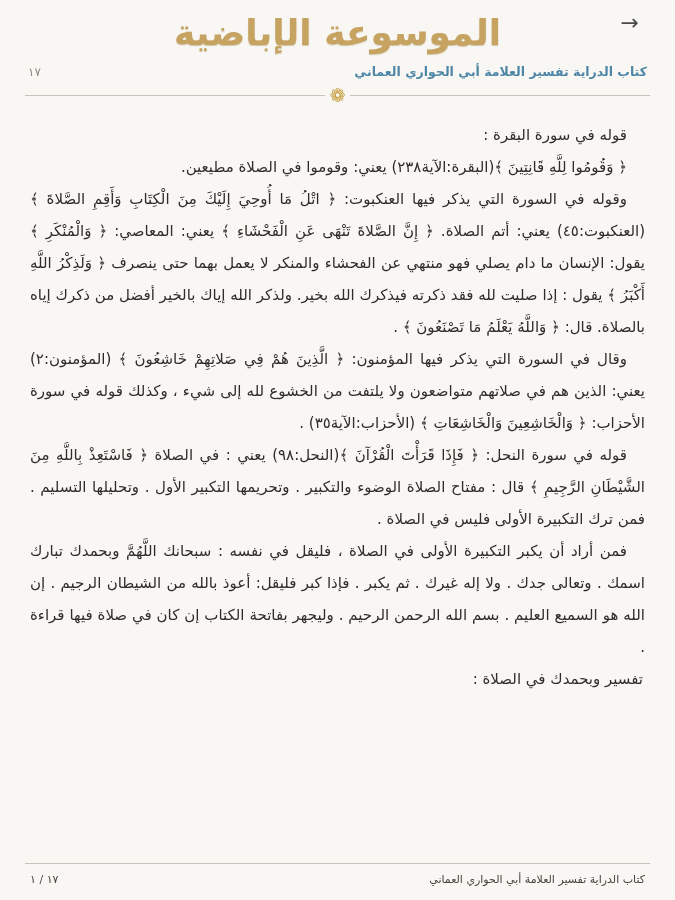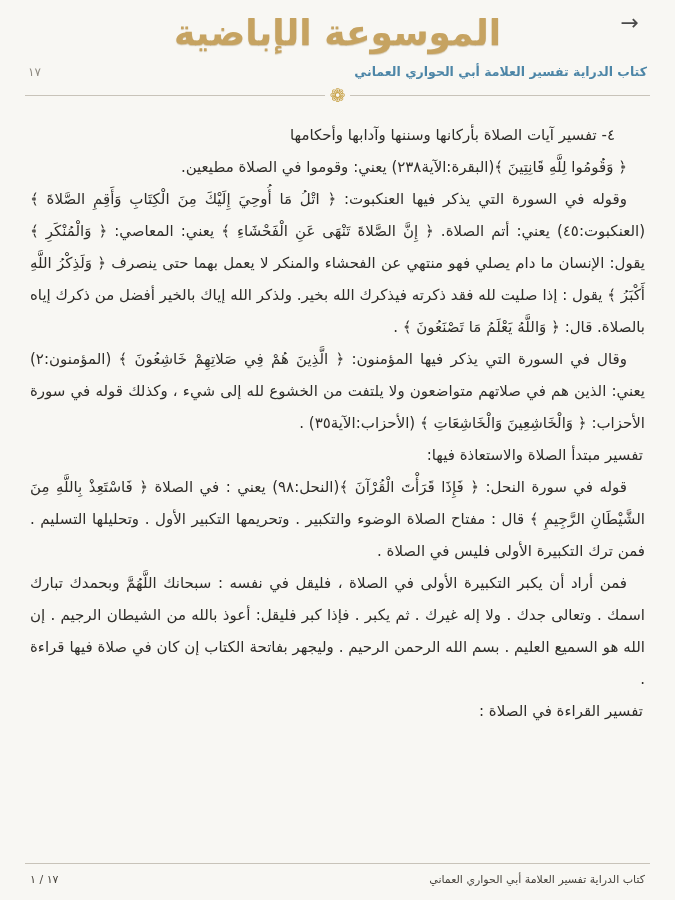--- a/index.html
+++ b/index.html
@@ -77,28 +77,27 @@
     <div class="book-title">كتاب الدراية تفسير العلامة أبي الحواري العماني</div>
     <div class="page-num">١٧</div>
   </div>
 
   <div class="rule-wrap">
     <hr class="rule">
     <span class="ornament">❁</span>
   </div>
 
   <main class="content">
-      <p class="para heading">٤- تفسير آيات الصلاة بأركانها وسننها وآدابها وأحكامها</p>
+      <p class="para body">قوله في سورة البقرة :</p>
       <p class="para body"><span class="verse">﴿ وَقُومُوا لِلَّهِ قَانِتِينَ ﴾</span>(البقرة:الآية٢٣٨) يعني: وقوموا في الصلاة مطيعين.</p>
       <p class="para body">وقوله في السورة التي يذكر فيها العنكبوت: <span class="verse">﴿ اتْلُ مَا أُوحِيَ إِلَيْكَ مِنَ الْكِتَابِ وَأَقِمِ الصَّلاةَ ﴾</span> (العنكبوت:٤٥) يعني: أتم الصلاة. <span class="verse">﴿ إِنَّ الصَّلاةَ تَنْهَى عَنِ الْفَحْشَاءِ ﴾</span> يعني: المعاصي: <span class="verse">﴿ وَالْمُنْكَرِ ﴾</span> يقول: الإنسان ما دام يصلي فهو منتهي عن الفحشاء والمنكر لا يعمل بهما حتى ينصرف <span class="verse">﴿ وَلَذِكْرُ اللَّهِ أَكْبَرُ ﴾</span> يقول : إذا صليت لله فقد ذكرته فيذكرك الله بخير. ولذكر الله إياك بالخير أفضل من ذكرك إياه بالصلاة. قال: <span class="verse">﴿ وَاللَّهُ يَعْلَمُ مَا تَصْنَعُونَ ﴾</span> .</p>
       <p class="para body">وقال في السورة التي يذكر فيها المؤمنون: <span class="verse">﴿ الَّذِينَ هُمْ فِي صَلاتِهِمْ خَاشِعُونَ ﴾</span> (المؤمنون:٢) يعني: الذين هم في صلاتهم متواضعون ولا يلتفت من الخشوع لله إلى شيء ، وكذلك قوله في سورة الأحزاب: <span class="verse">﴿ وَالْخَاشِعِينَ وَالْخَاشِعَاتِ ﴾</span> (الأحزاب:الآية٣٥) .</p>
-      <p class="para subheading">تفسير مبتدأ الصلاة والاستعاذة فيها:</p>
       <p class="para body">قوله في سورة النحل: <span class="verse">﴿ فَإِذَا قَرَأْتَ الْقُرْآنَ ﴾</span>(النحل:٩٨) يعني : في الصلاة <span class="verse">﴿ فَاسْتَعِذْ بِاللَّهِ مِنَ الشَّيْطَانِ الرَّجِيمِ ﴾</span> قال : مفتاح الصلاة الوضوء والتكبير . وتحريمها التكبير الأول . وتحليلها التسليم . فمن ترك التكبيرة الأولى فليس في الصلاة .</p>
       <p class="para body">فمن أراد أن يكبر التكبيرة الأولى في الصلاة ، فليقل في نفسه : سبحانك اللَّهُمَّ وبحمدك تبارك اسمك . وتعالى جدك . ولا إله غيرك . ثم يكبر . فإذا كبر فليقل: أعوذ بالله من الشيطان الرجيم . إن الله هو السميع العليم . بسم الله الرحمن الرحيم . وليجهر بفاتحة الكتاب إن كان في صلاة فيها قراءة .</p>
-      <p class="para subheading">تفسير القراءة في الصلاة :</p>
+      <p class="para subheading">تفسير وبحمدك في الصلاة :</p>
     </main>
 
   <footer class="footer">
     <hr class="footer-rule">
     <div class="footer-row">
       <span class="footer-title">كتاب الدراية تفسير العلامة أبي الحواري العماني</span>
       <span class="footer-page">١٧ / ١</span>
     </div>
   </footer>
 

